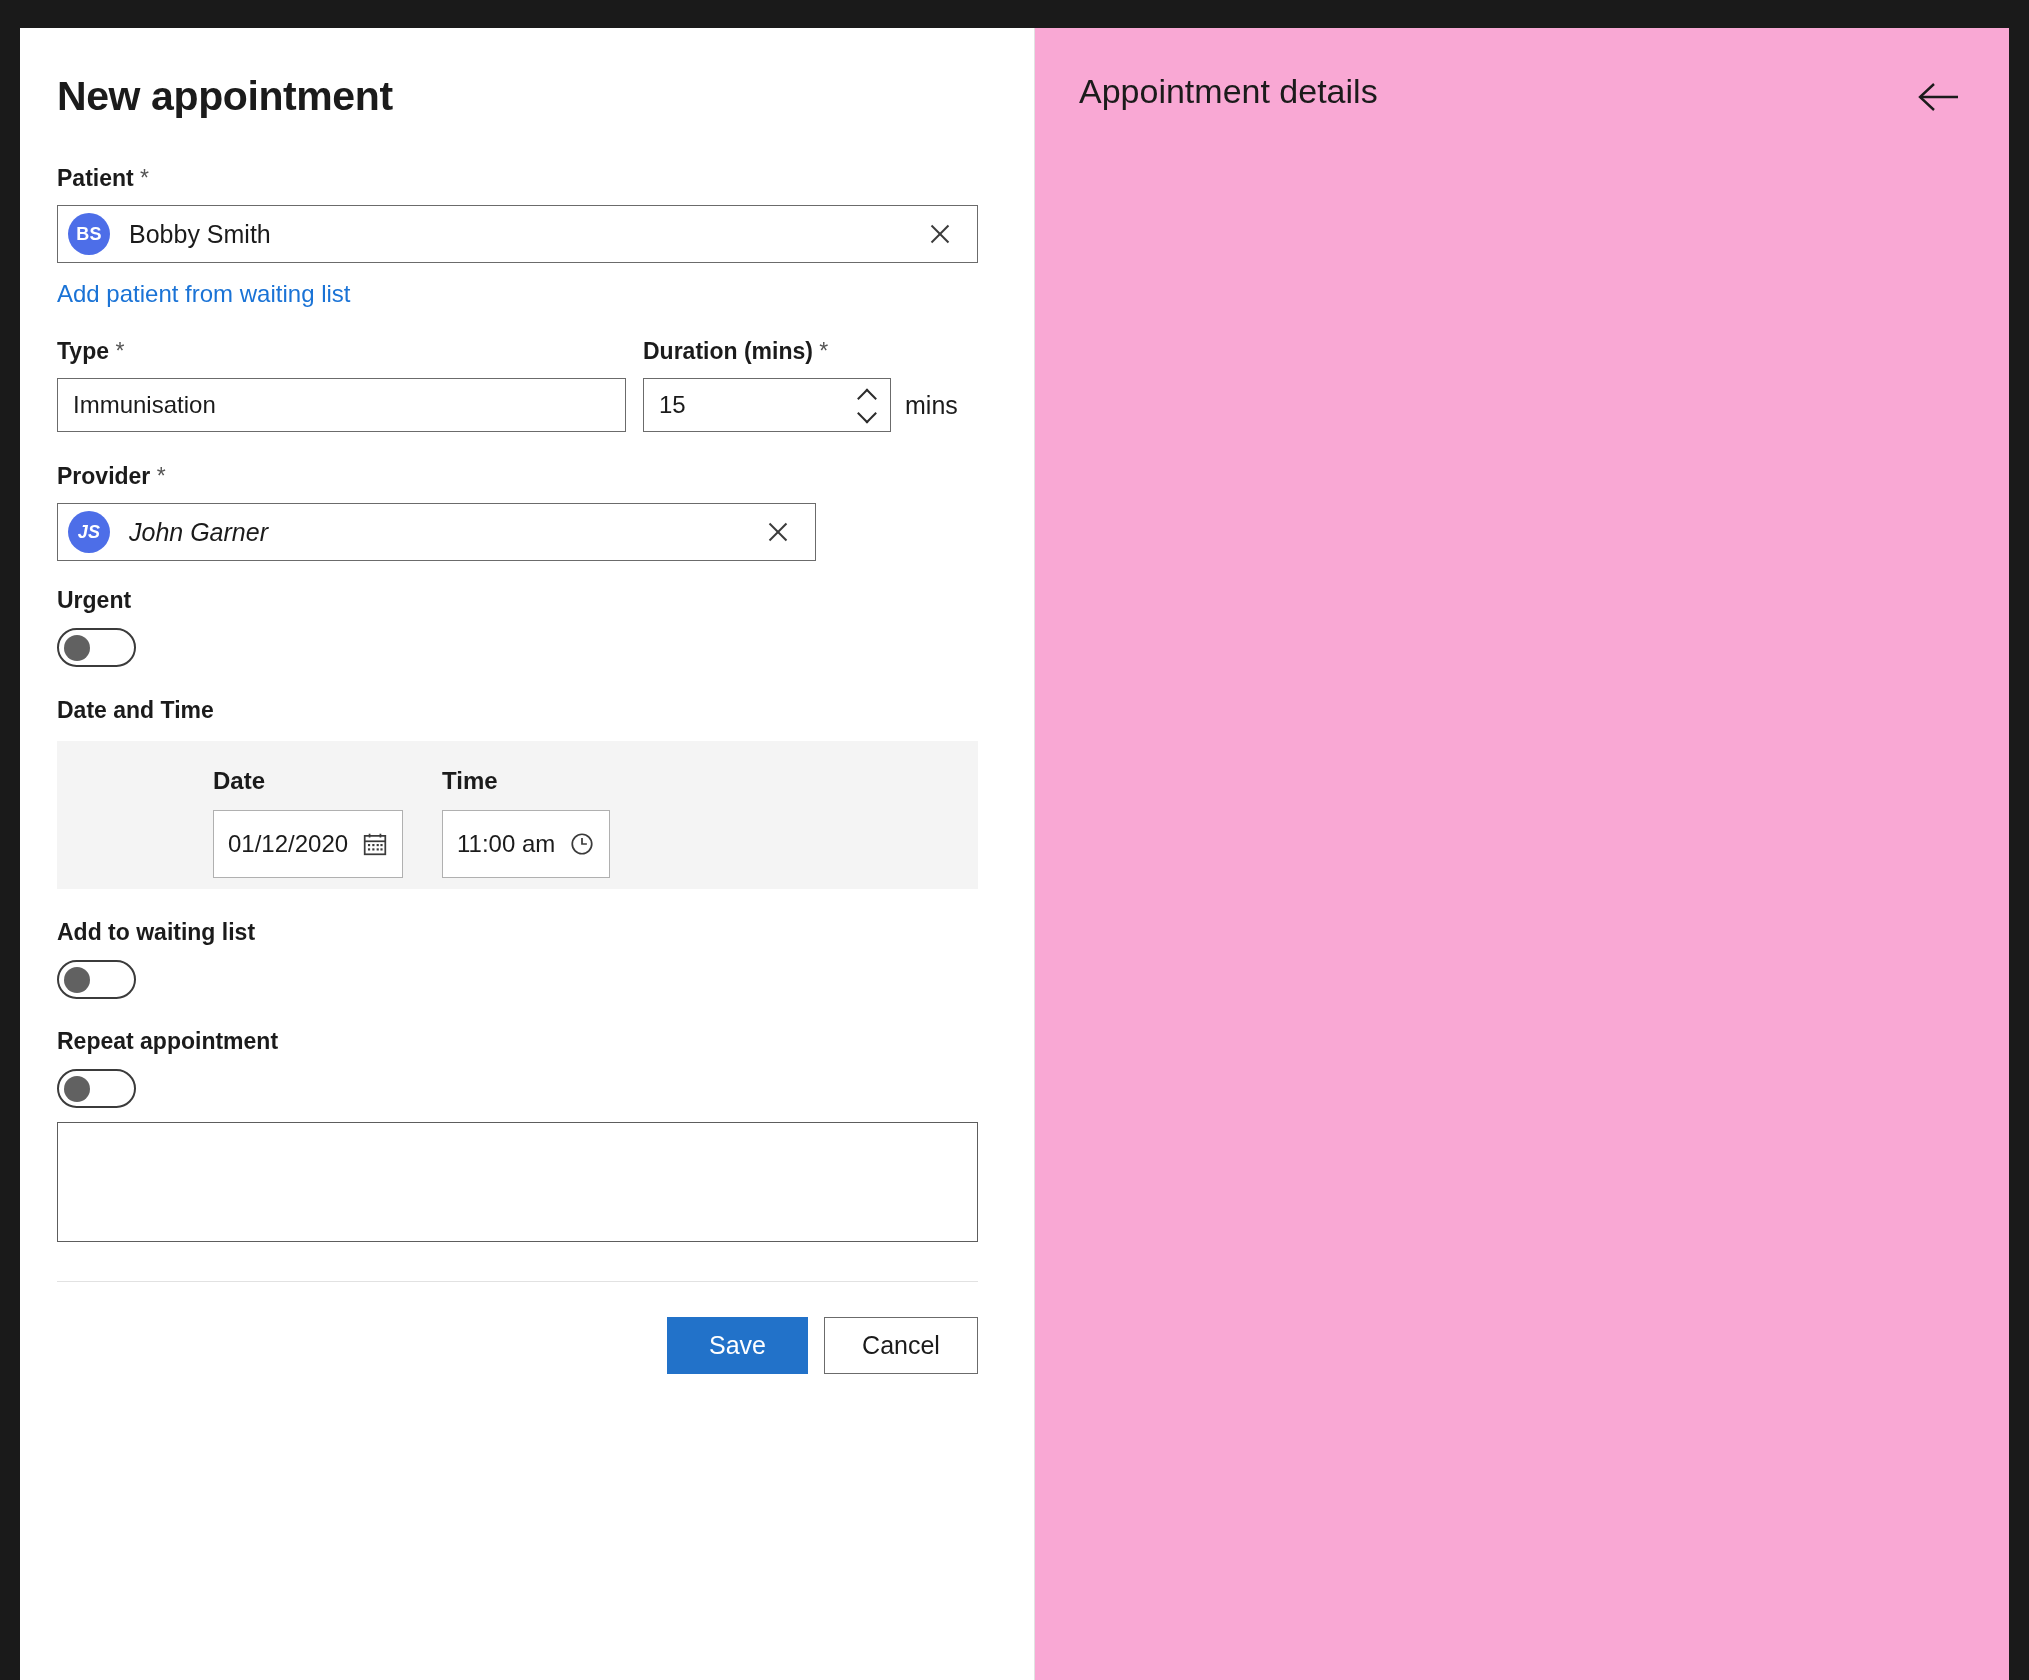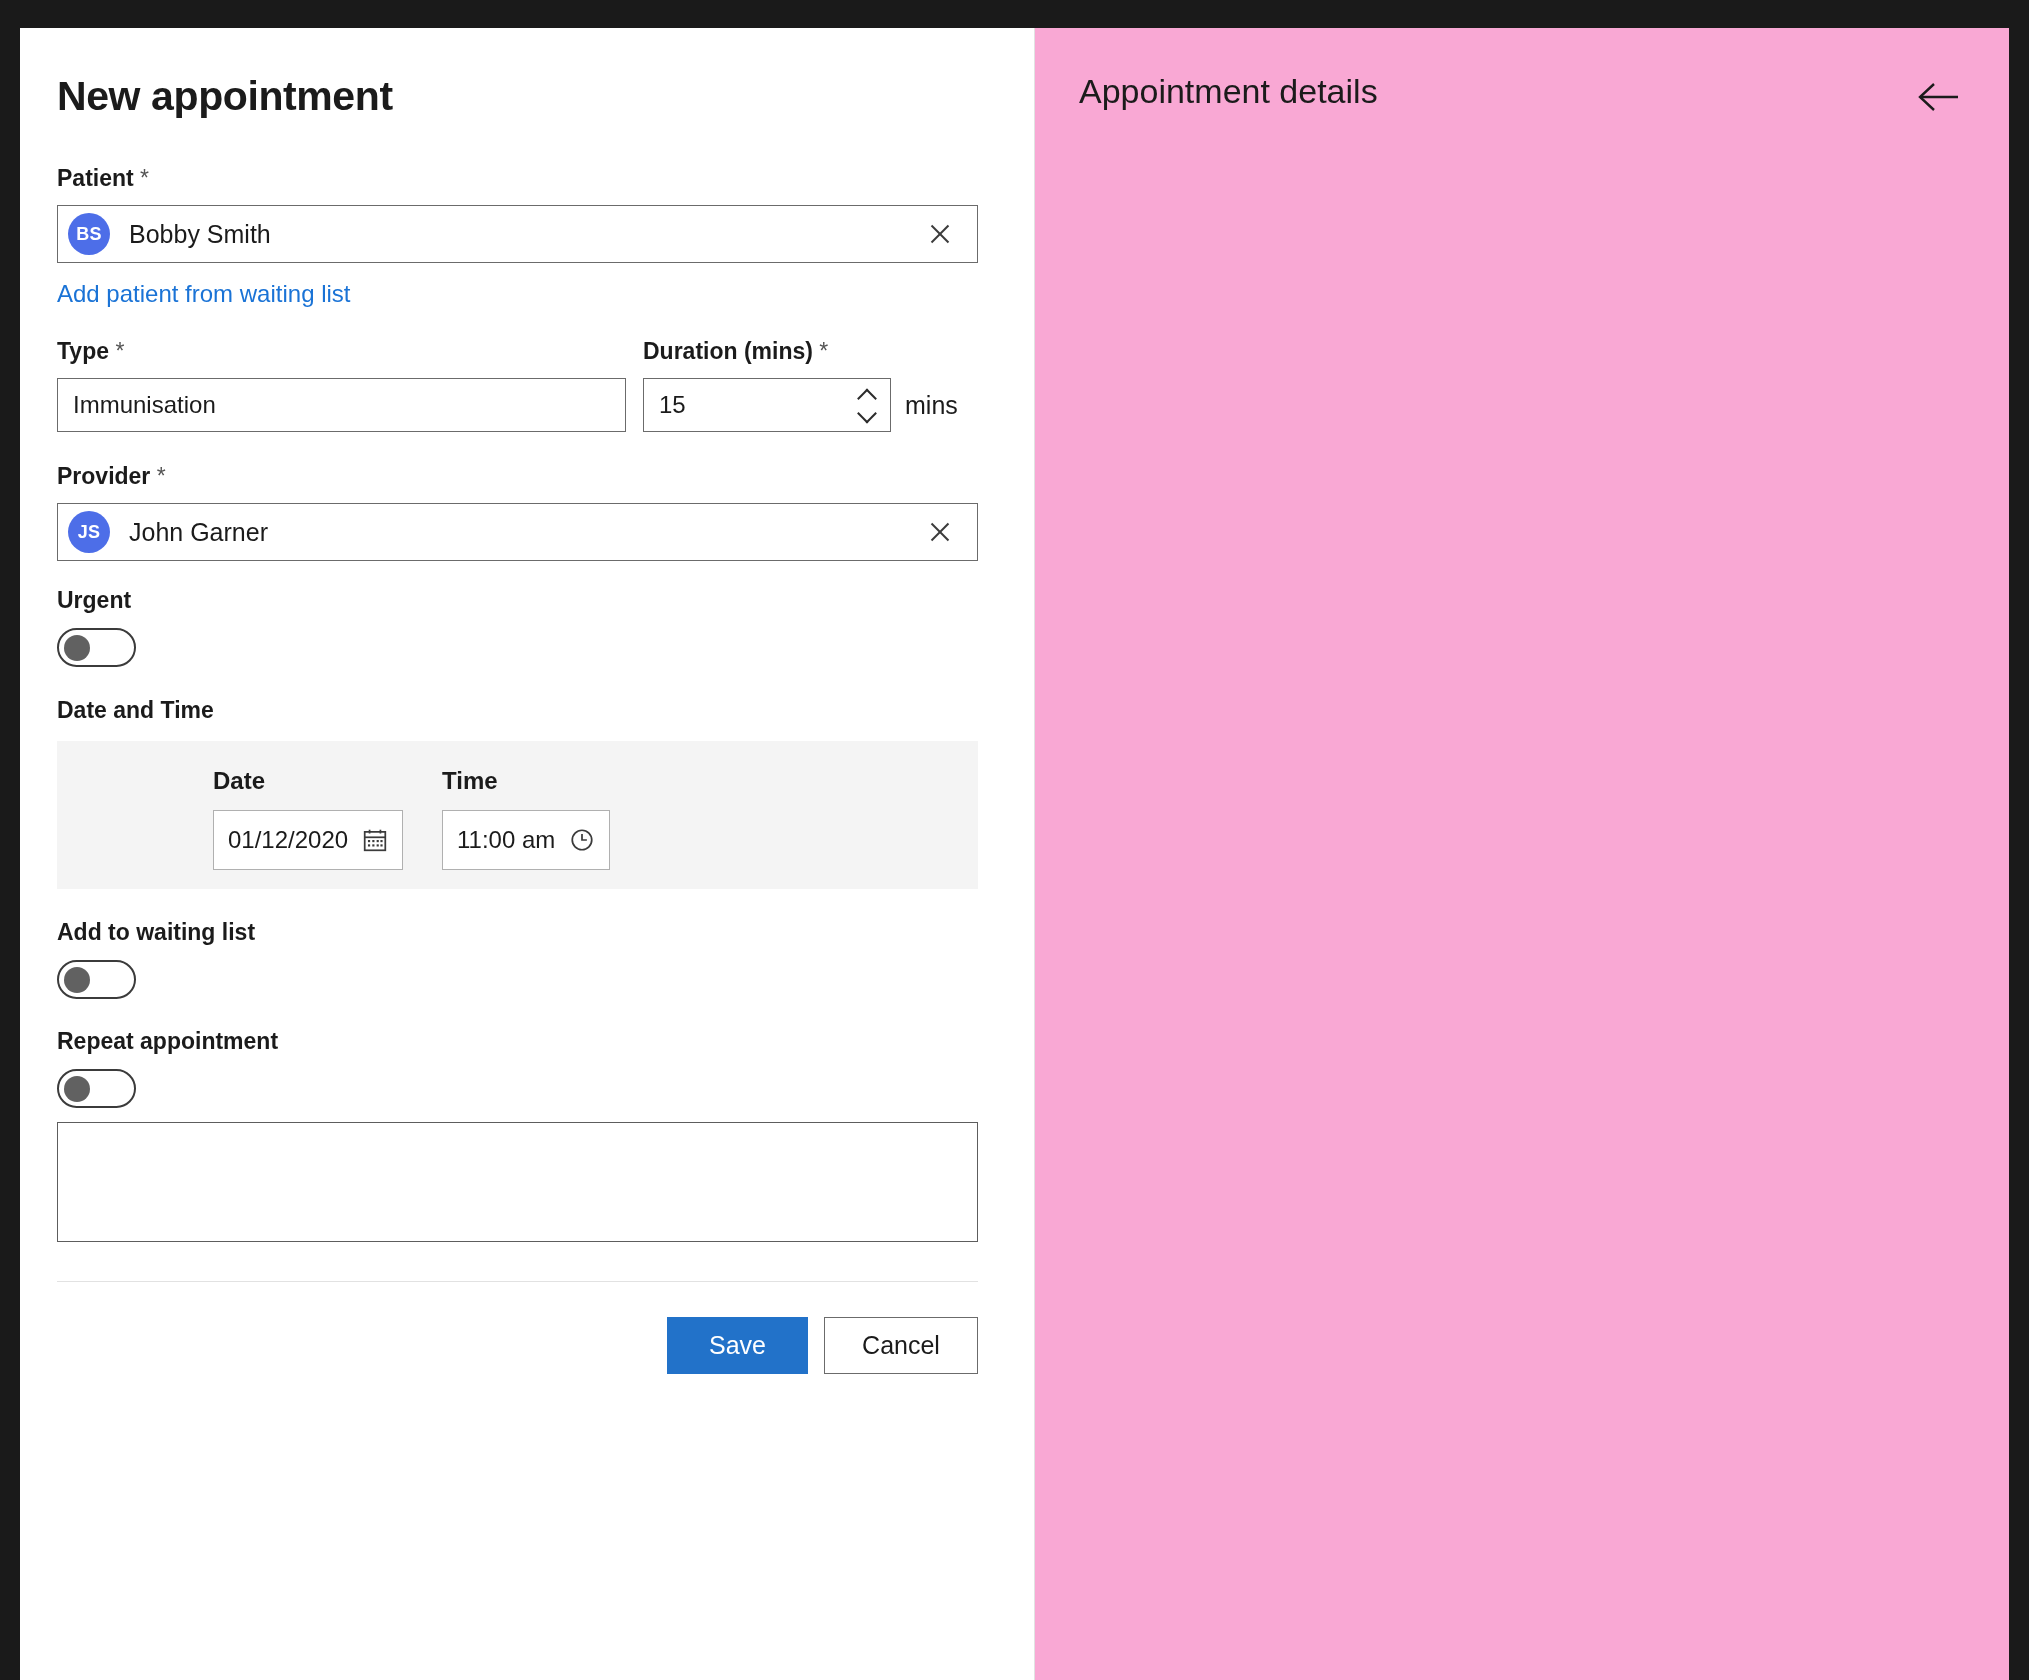--- a/index.html
+++ b/index.html
@@ -185,21 +185,21 @@
     position: relative;
   }
   .dt-group { position: absolute; top: 26px; }
   .dt-label {
     font-size: 24px;
     font-weight: bold;
     color: #1b1b1b;
   }
   .dt-box {
     margin-top: 15px;
-    height: 60px;
+    height: 68px;
     border: 1px solid #b0b0b0;
     background: #fff;
     display: flex;
     align-items: center;
     padding: 0 14px;
     gap: 14px;
   }
   .dt-value { font-size: 24px; color: #1b1b1b; }
 
   #comments-box {
@@ -323,21 +323,21 @@
             <div class="mins-suffix">mins</div>
           </div>
         </div>
       </div>
 
       
       <div class="field-label" style="margin-top:31px;">
         <span>Provider</span>
         <span class="req-star">*</span>
       </div>
-      <div class="token-input" style="margin-top:13px; width:921px;">
+      <div class="token-input" style="margin-top:13px; width:759px;font-style:italic;">
         <div class="avatar">JS</div>
         <div class="token-name">John Garner</div>
         <div class="clear-x"></div>
       </div>
 
       
       <div class="field-label" style="margin-top:26px;">Urgent</div>
       <div class="toggle" style="margin-top:14px;">
         <div class="knob"></div>
       </div>

